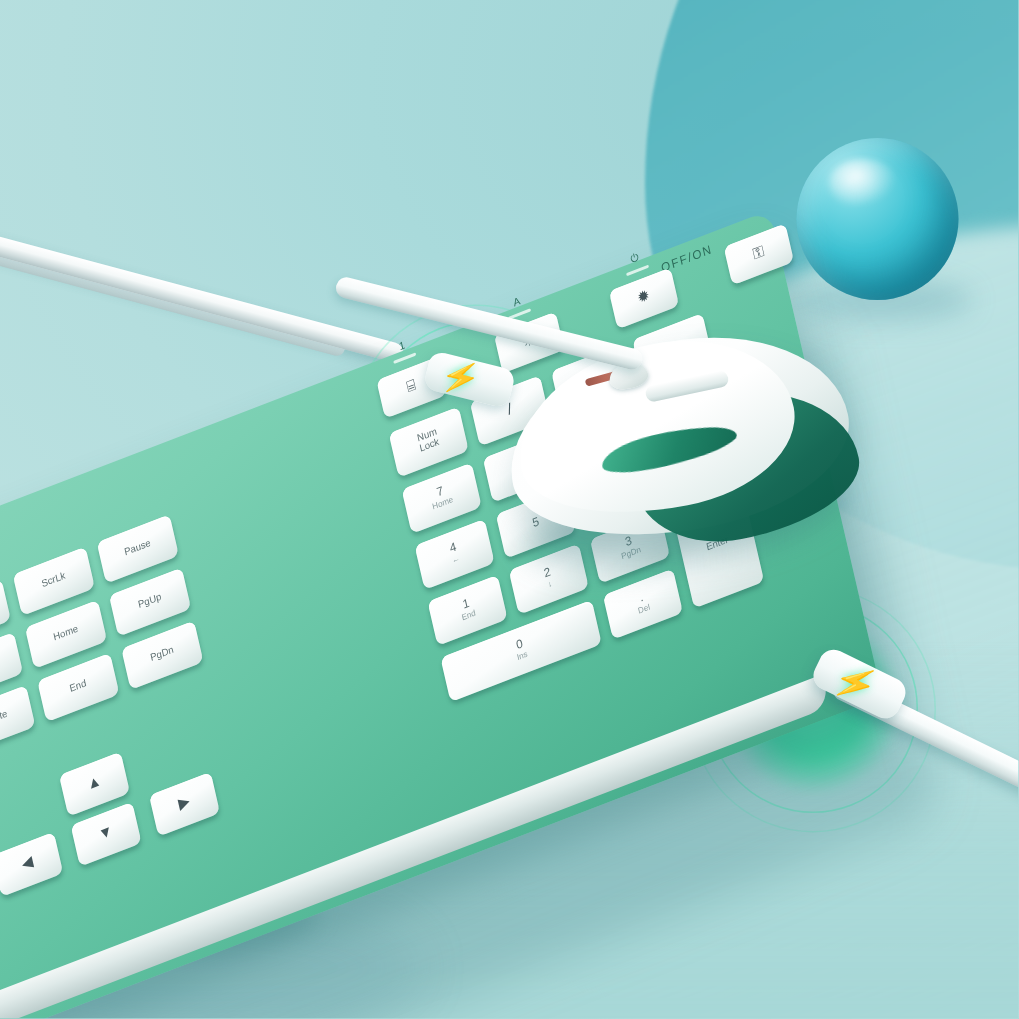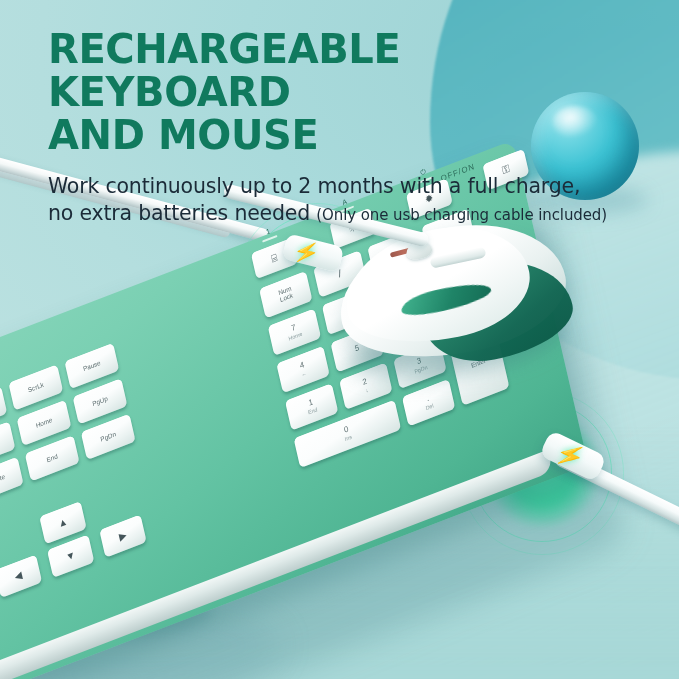--- a/index.html
+++ b/index.html
@@ -421,31 +421,20 @@
 <div id="stage">
 
   <div class="bg-curve-dark"></div>
   <div class="bg-curve-soft"></div>
   <div class="bg-floor"></div>
   <div class="bg-floor-shadow"></div>
 
   <div class="sphere-teal-shadow"></div>
   <div class="sphere-teal"></div>
 
-  <div class="text-block">
-    <div class="headline">
-      <span>RECHARGEABLE KEYBOARD</span>
-      <span class="l2">AND MOUSE</span>
-    </div>
-    <div class="sub">
-      <span>Work continuously up to 2 months with a full charge,</span><br>
-      <span>no extra batteries needed</span>
-      <span class="note">(Only one usb charging cable included)</span>
-    </div>
-  </div>
 
   <div class="cable-top2"></div>
   <div class="cable-top"></div>
 
   <div class="glow glow-ring glow-mouse-ring2"></div>
   <div class="glow glow-ring glow-mouse-ring1"></div>
   <div class="glow glow-core glow-mouse-core"></div>
 
   <div class="glow glow-ring glow-kb-ring2"></div>
   <div class="glow glow-ring glow-kb-ring1"></div>

